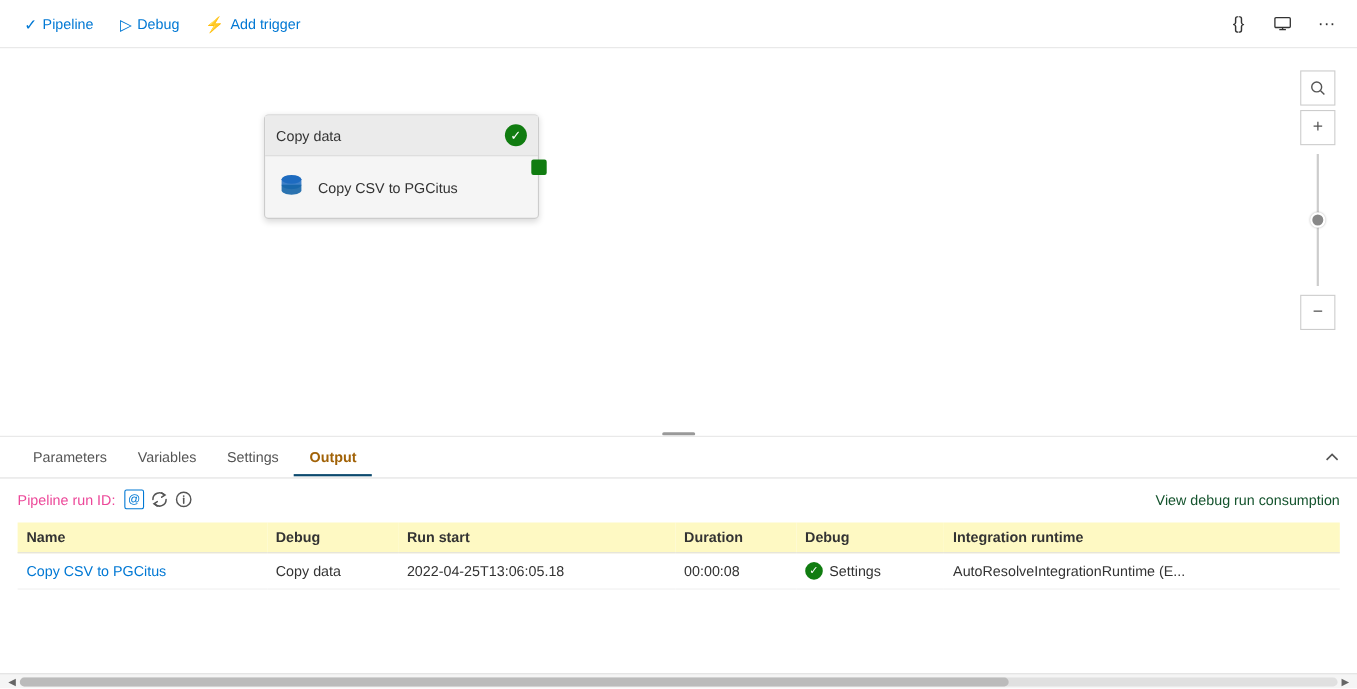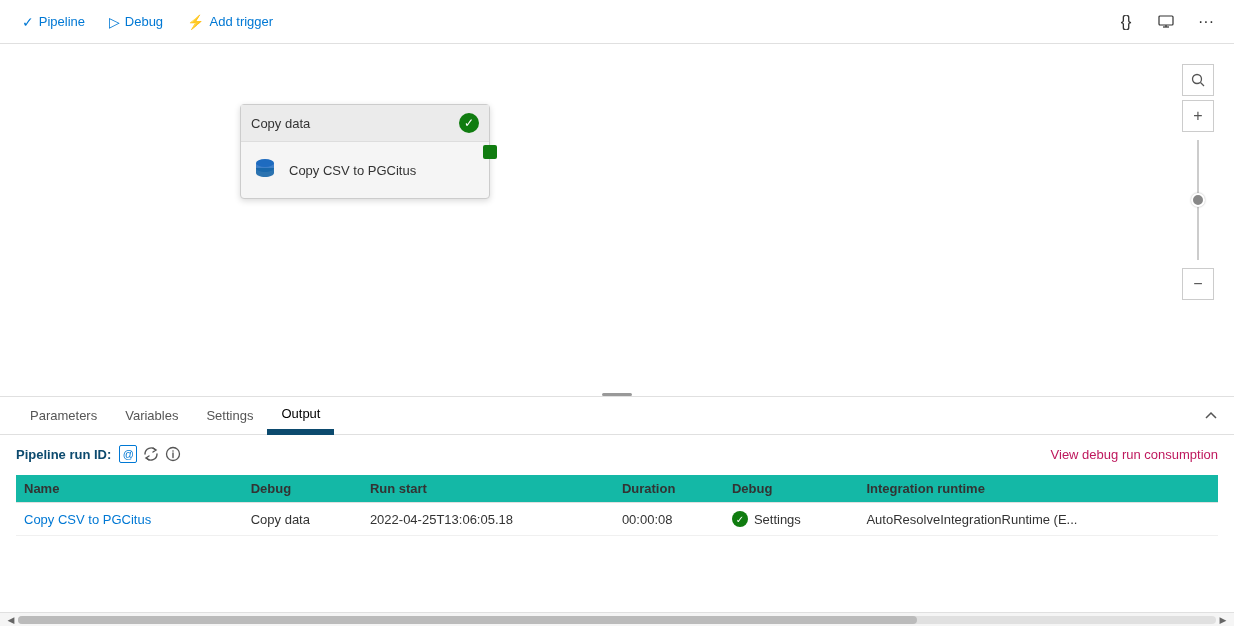--- a/index.html
+++ b/index.html
@@ -183,23 +183,23 @@
     }
     .tab {
       padding: 8px 14px;
       font-size: 13px;
       color: #555;
       cursor: pointer;
       border-bottom: 2px solid transparent;
       margin-bottom: -1px;
     }
     .tab.active {
-      color: #000000;
-      border-bottom: 6px solid #0c4a6e;
-      font-weight: 400;
+      color: #a16207;
+      border-bottom: 2px solid #0c4a6e;
+      font-weight: 700;
     }
     .tab-collapse-btn {
       margin-left: auto;
       background: none; border: none; cursor: pointer;
       font-size: 14px; color: #555;
       display: flex; align-items: center;
     }
 
     
     .output-panel {
@@ -207,51 +207,51 @@
       overflow-y: auto;
       padding: 10px 16px 0 16px;
     }
     .pipeline-run-row {
       display: flex;
       align-items: center;
       gap: 8px;
       margin-bottom: 12px;
       font-size: 13px;
     }
-    .pipeline-run-label { color: #0c4a6e; font-weight: 700; }
+    .pipeline-run-label { color: #ec4899; font-weight: 400; }
     .pipeline-run-id { font-weight: 700; color: #333; }
     .run-action-btns {
       display: flex; align-items: center; gap: 6px;
     }
     .run-action-btn {
       background: none; border: none; cursor: pointer;
       color: #555; font-size: 16px;
       display: flex; align-items: center;
     }
     .view-debug-link {
       margin-left: auto;
-      color: #be185d;
+      color: #14532d;
       font-size: 13px;
       cursor: pointer;
       text-decoration: none;
     }
 
     
     .output-table {
       width: 100%;
       border-collapse: collapse;
       font-size: 13px;
     }
     .output-table th {
       text-align: left;
       padding: 6px 8px;
       border-bottom: 1px solid #e0e0e0;
       color: #333;
       font-weight: 600;
-      background: #14b8a6;
+      background: #fef9c3;
     }
     .output-table td {
       padding: 8px 8px;
       border-bottom: 1px solid #f0f0f0;
       color: #333;
       vertical-align: middle;
     }
     .status-cell {
       display: flex;
       align-items: center;

